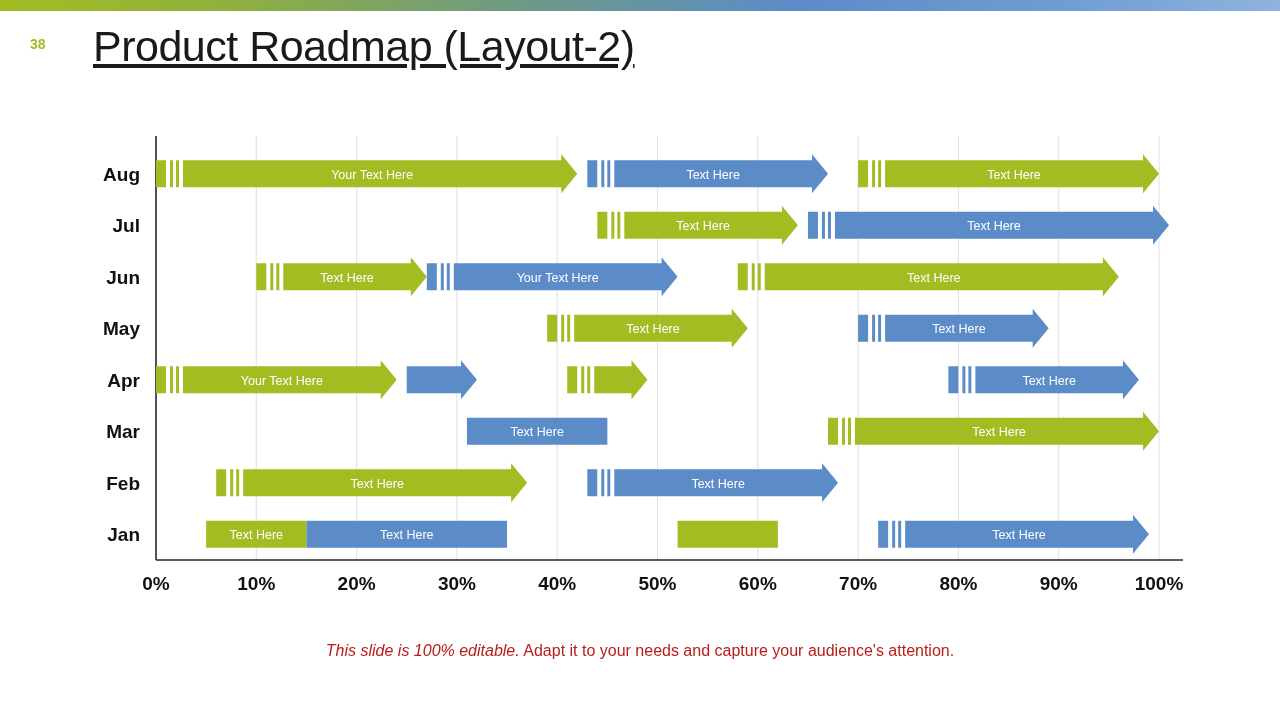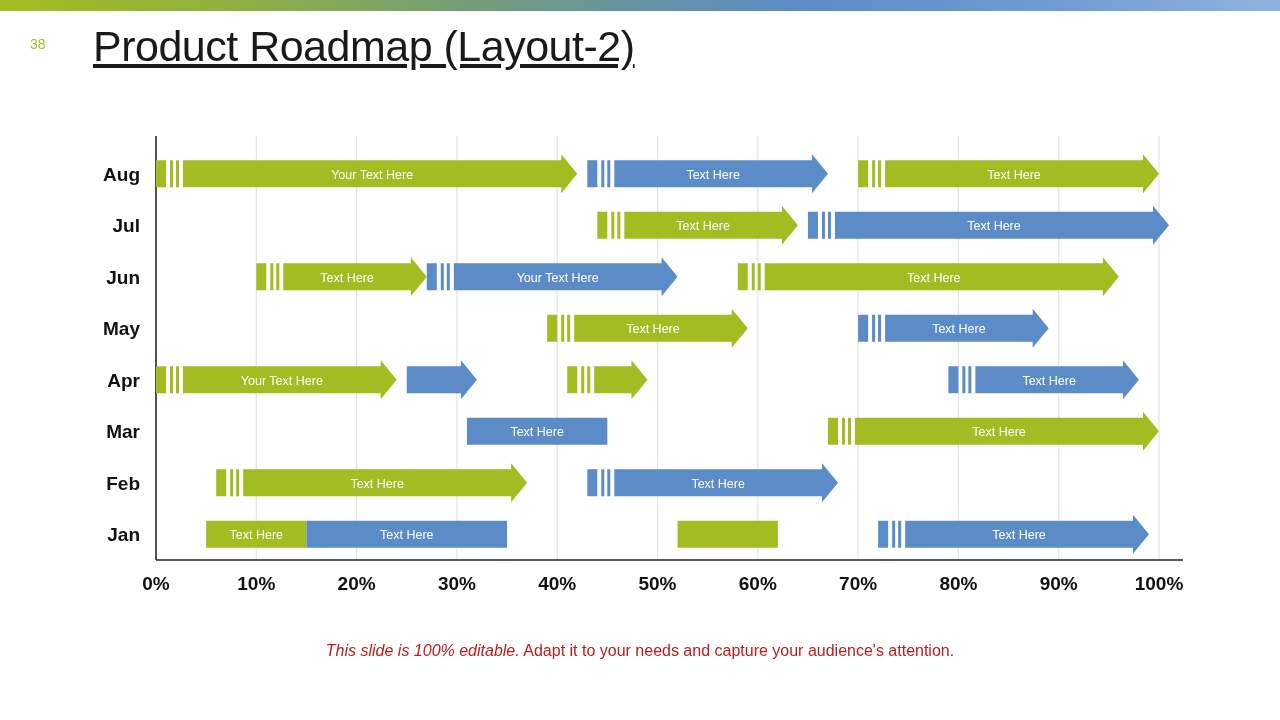--- a/index.html
+++ b/index.html
@@ -7,21 +7,21 @@
     width:1280px;height:720px;background:#ffffff;
     font-family:"Liberation Sans", sans-serif;
     overflow:hidden;position:relative;
   }
   #topbar{
     position:absolute;left:0;top:0;width:1280px;height:11px;
     background:linear-gradient(90deg,#a2bd22 0%,#8fb03f 18%,#6f9a83 40%,#5b8cc8 62%,#6e9bd2 82%,#8fb3dd 100%);
   }
   #slide-number{
     position:absolute;left:30px;top:36px;width:30px;
-    font-size:14px;font-weight:normal;color:#9fbc2a;letter-spacing:0;
+    font-size:14px;font-weight:bold;color:#9fbc2a;letter-spacing:0;
   }
   #page-title{
     position:absolute;left:93px;top:22px;
     font-size:43px;font-weight:400;color:#1a1a1a;
     letter-spacing:-0.5px;white-space:nowrap;text-decoration:underline;
   }
   #chart{
     position:absolute;left:0;top:130px;width:1280px;height:480px;
   }
   #footer{

